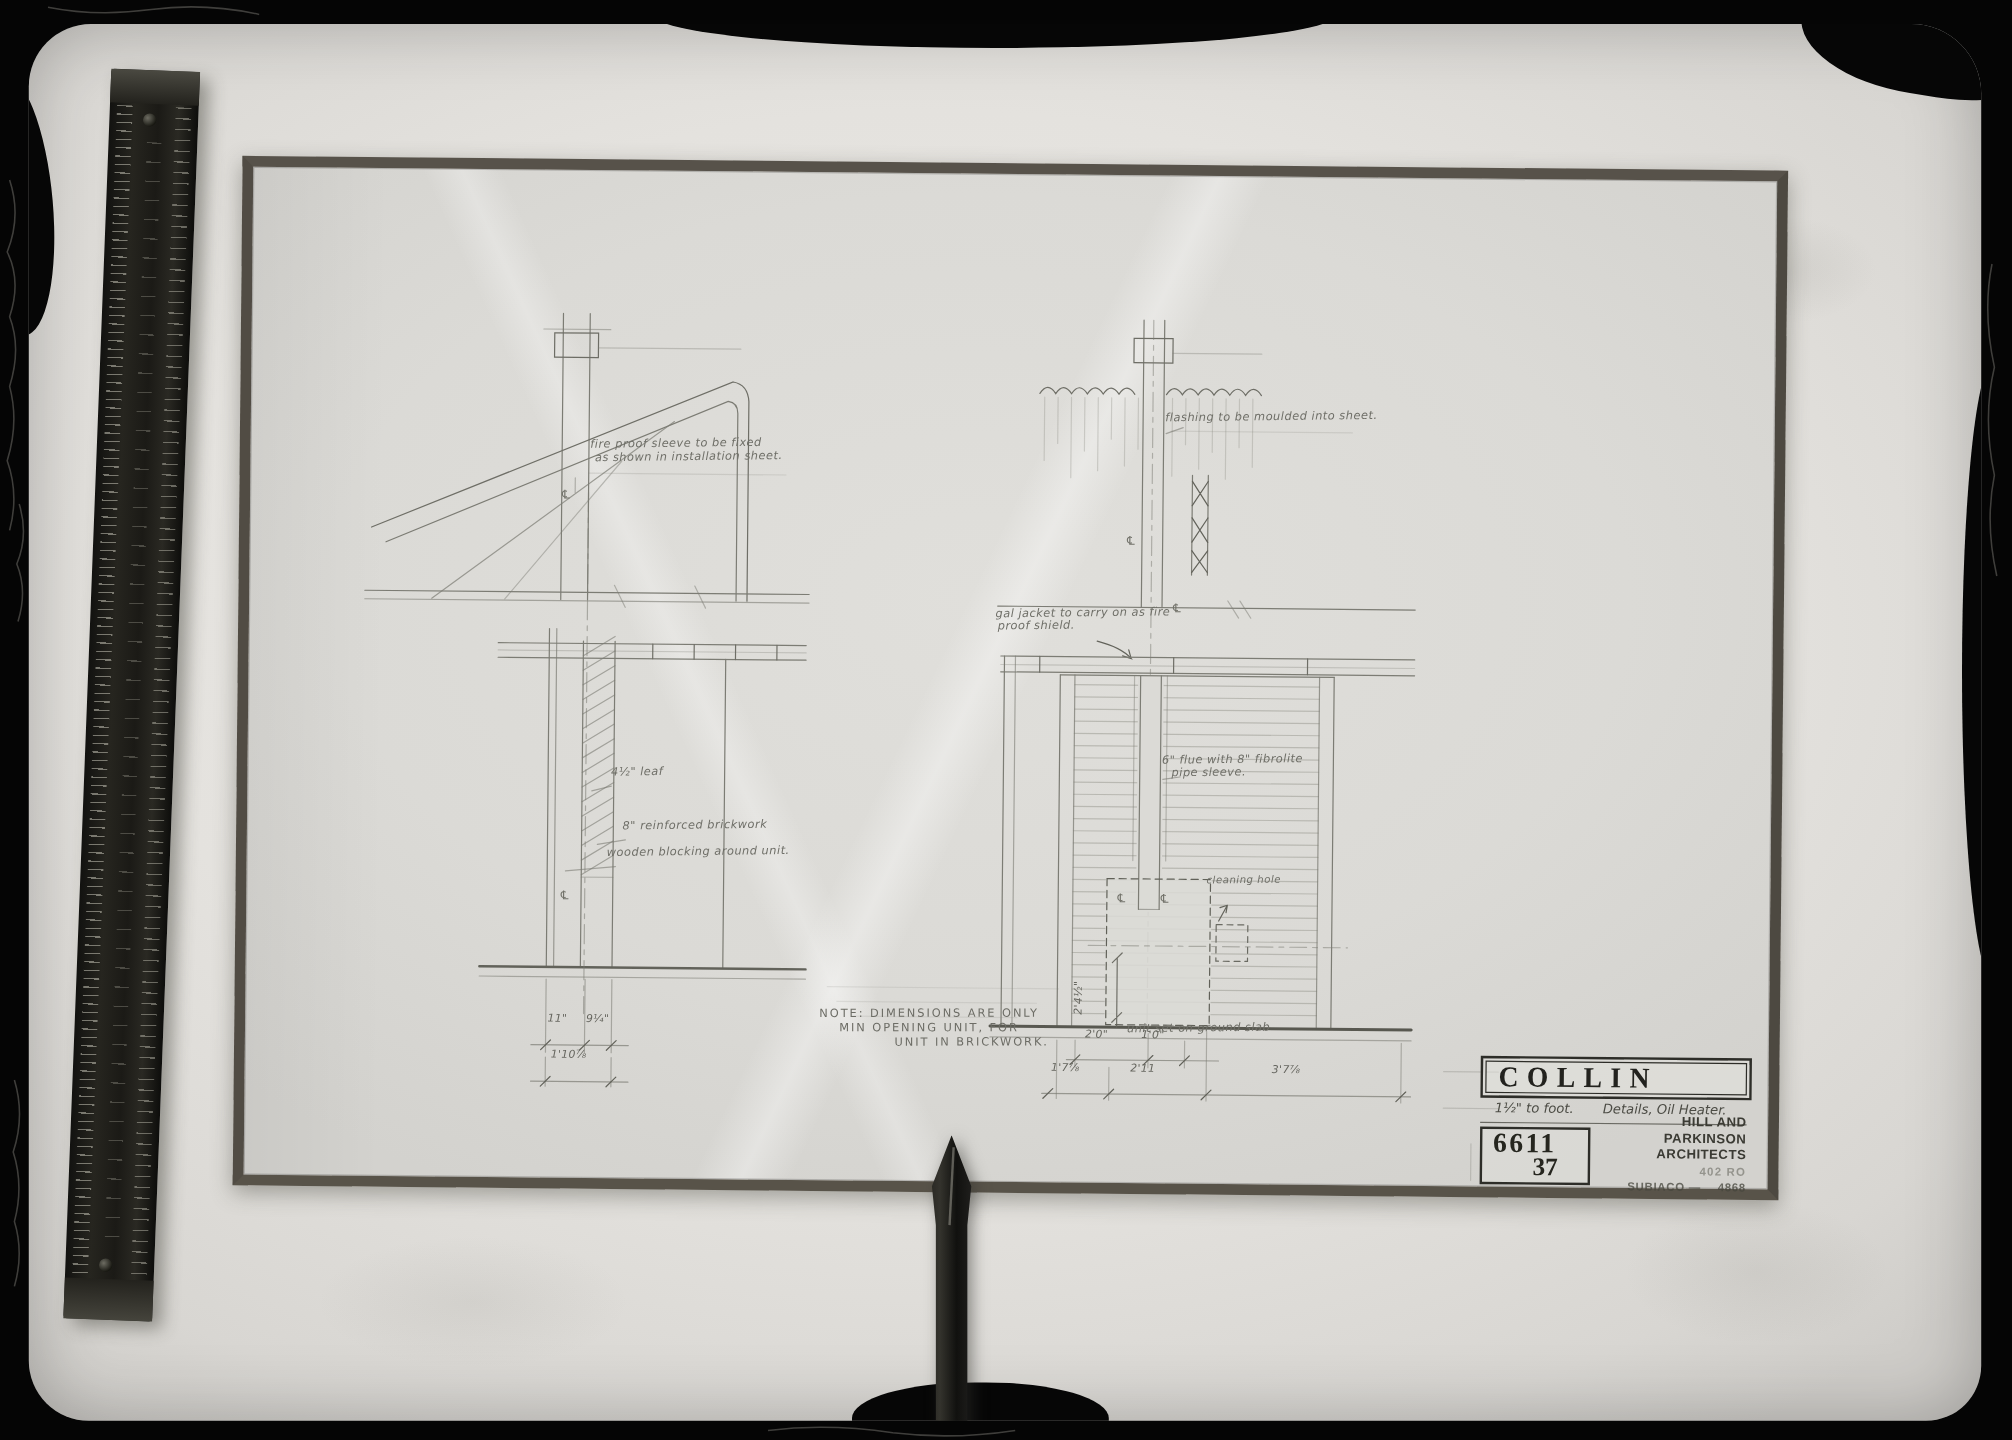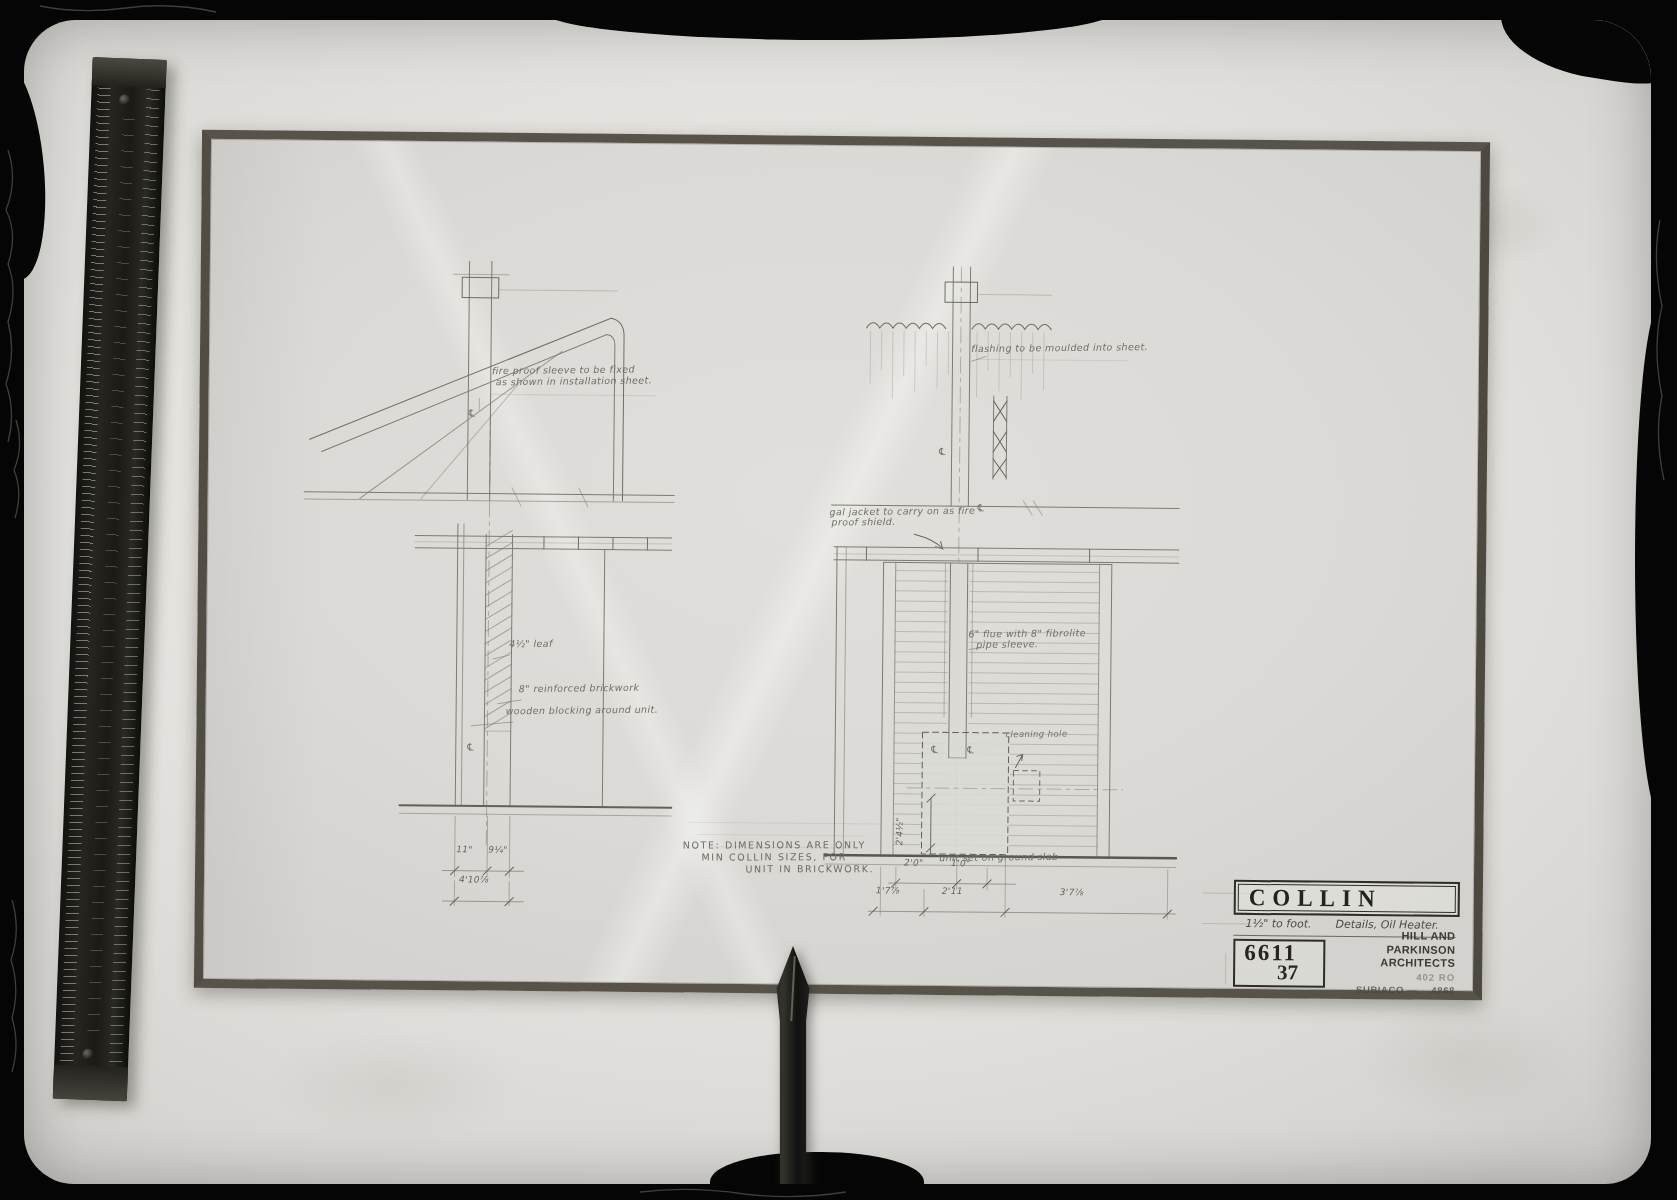--- a/index.html
+++ b/index.html
@@ -239,24 +239,24 @@
 
         <span class="hw" style="left:283px;top:222px;">fire proof sleeve to be fixed</span>
         <span class="hw" style="left:287px;top:233px;">as shown in installation sheet.</span>
         <span class="cl" style="left:260px;top:266px;">℄</span>
         <span class="hw" style="left:303px;top:496px;">4½" leaf</span>
         <span class="hw" style="left:313px;top:540px;">8" reinforced brickwork</span>
         <span class="hw" style="left:300px;top:562px;">wooden blocking around unit.</span>
         <span class="cl" style="left:262px;top:600px;">℄</span>
         <span class="dim" style="left:252px;top:703px;">11"</span>
         <span class="dim" style="left:284px;top:703px;">9¼"</span>
-        <span class="dim" style="left:255px;top:733px;">4'10⅞</span>
+        <span class="dim" style="left:255px;top:733px;">1'10⅞</span>
 
         <span class="hwcaps" style="left:470px;top:655px;width:200px;text-align:center;">NOTE: DIMENSIONS ARE ONLY</span>
-        <span class="hwcaps" style="left:470px;top:667px;width:200px;text-align:center;">MIN COLLIN SIZES, FOR</span>
+        <span class="hwcaps" style="left:470px;top:667px;width:200px;text-align:center;">MIN OPENING UNIT, FOR</span>
         <span class="hwcaps" style="left:470px;top:679px;width:200px;text-align:right;">UNIT IN BRICKWORK.</span>
 
         <span class="hw" style="left:762px;top:195px;">flashing to be moulded into sheet.</span>
         <span class="cl" style="left:731px;top:300px;">℄</span>
         <span class="hw" style="left:622px;top:360px;">gal jacket to carry on as fire</span>
         <span class="hw" style="left:624px;top:371px;">proof shield.</span>
         <span class="cl" style="left:770px;top:356px;">℄</span>
         <span class="hw" style="left:762px;top:481px;">6" flue with 8" fibrolite</span>
         <span class="hw" style="left:770px;top:492px;">pipe sleeve.</span>
         <span class="hw" style="left:800px;top:582px;font-size:8.5px;">cleaning hole</span>

